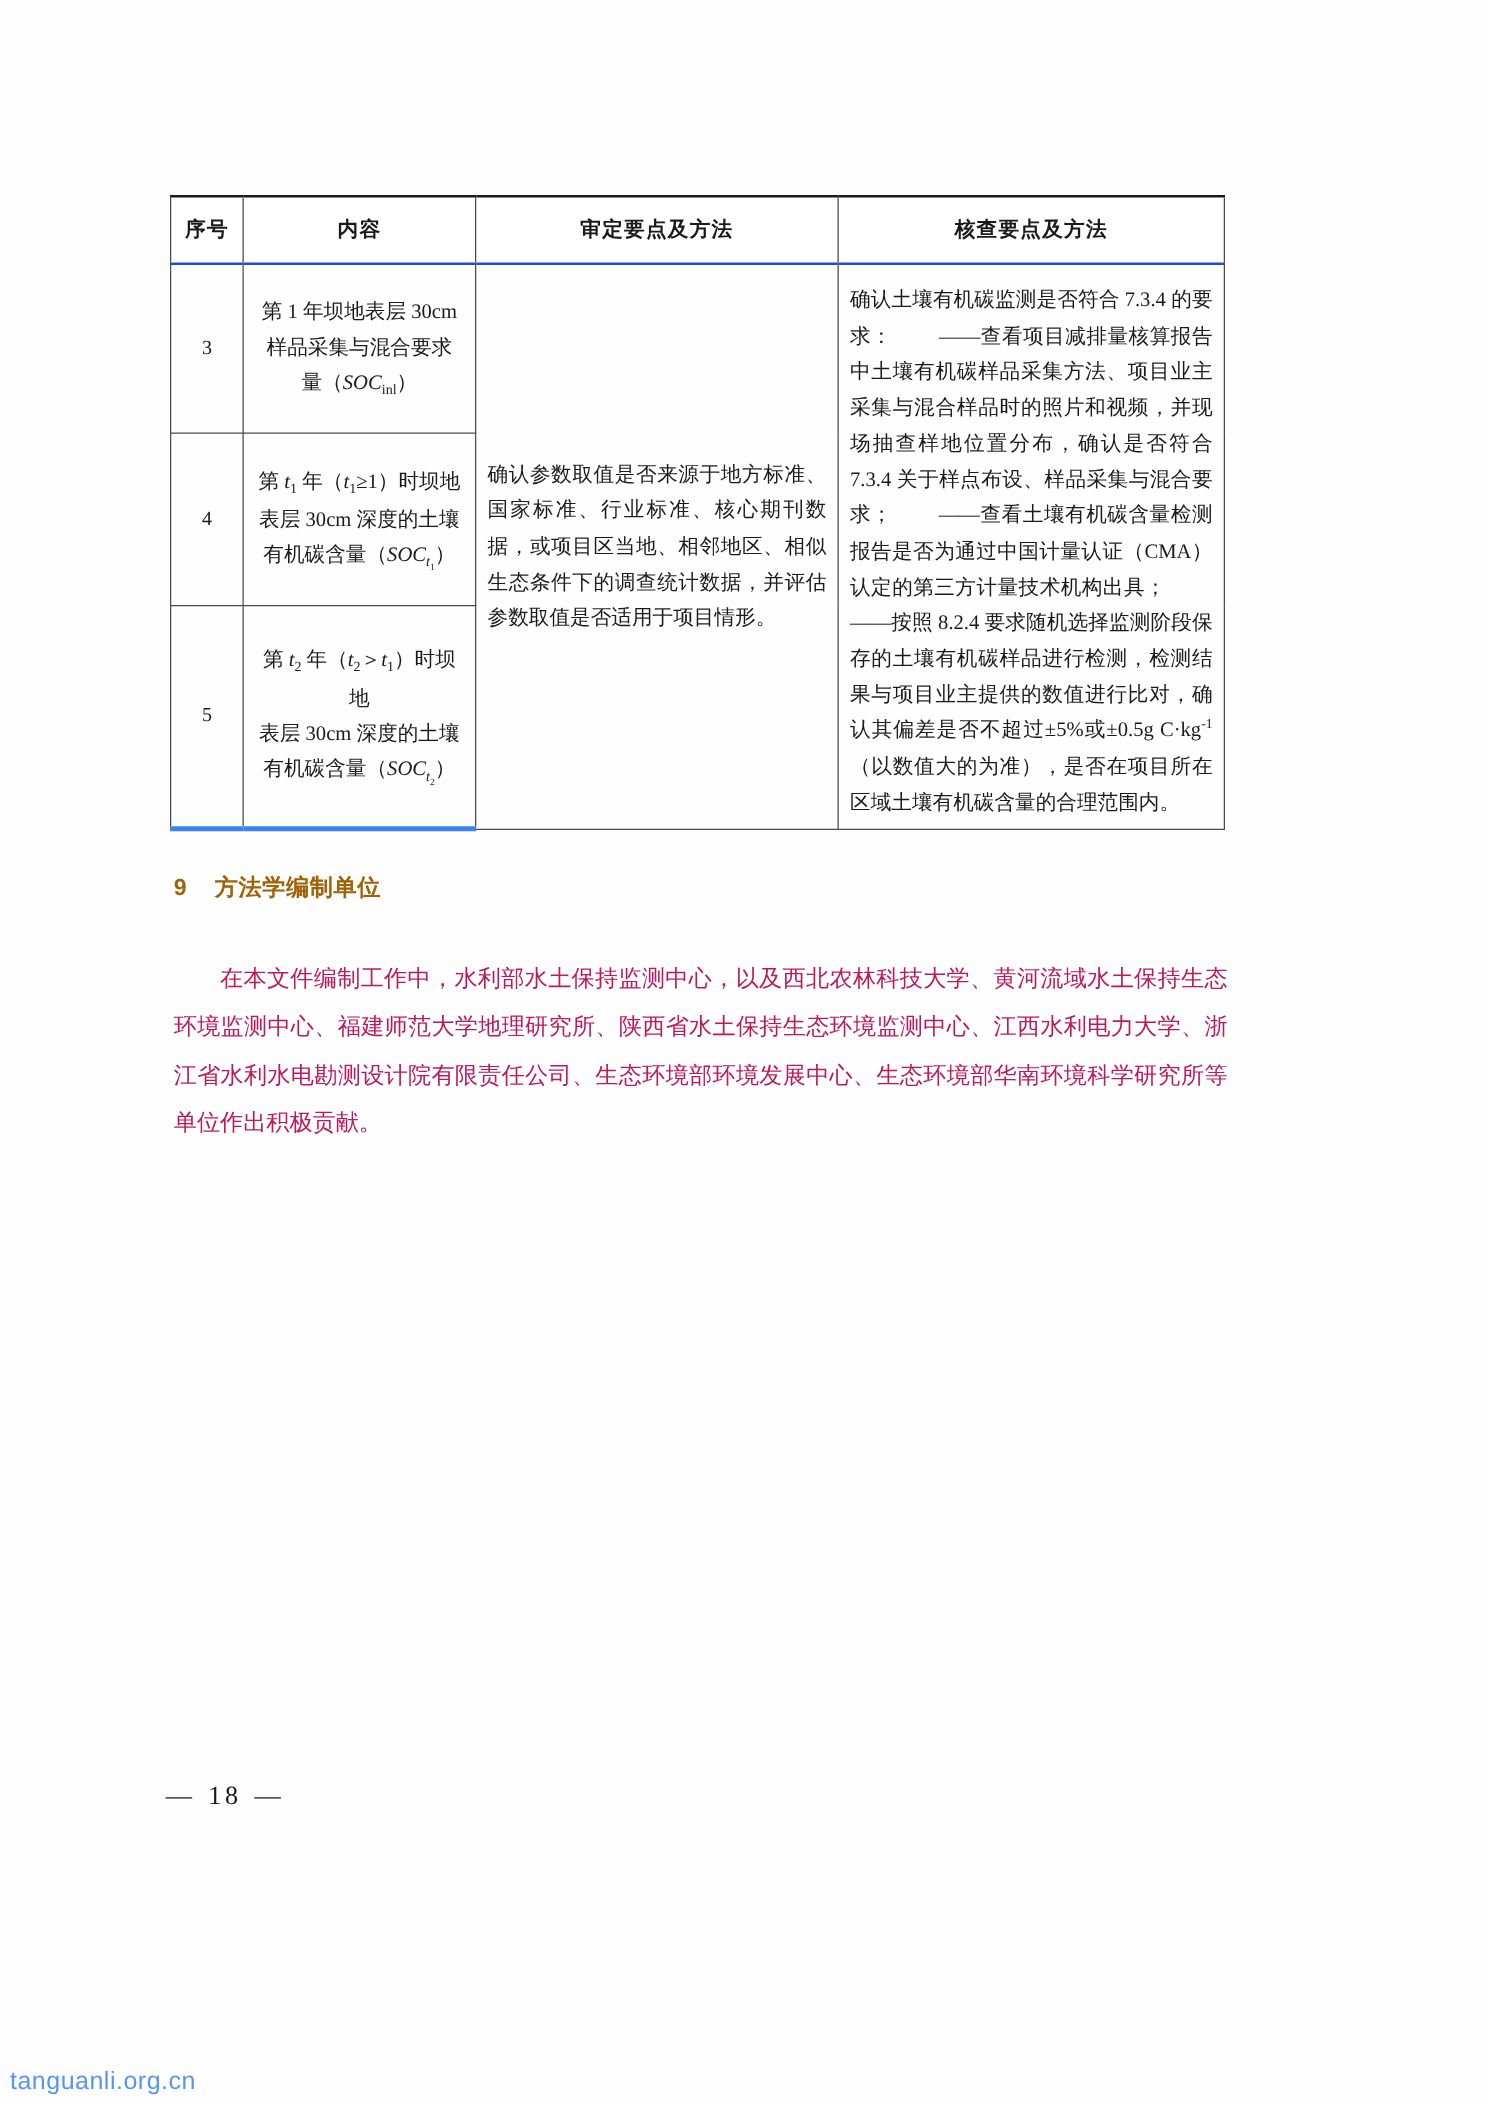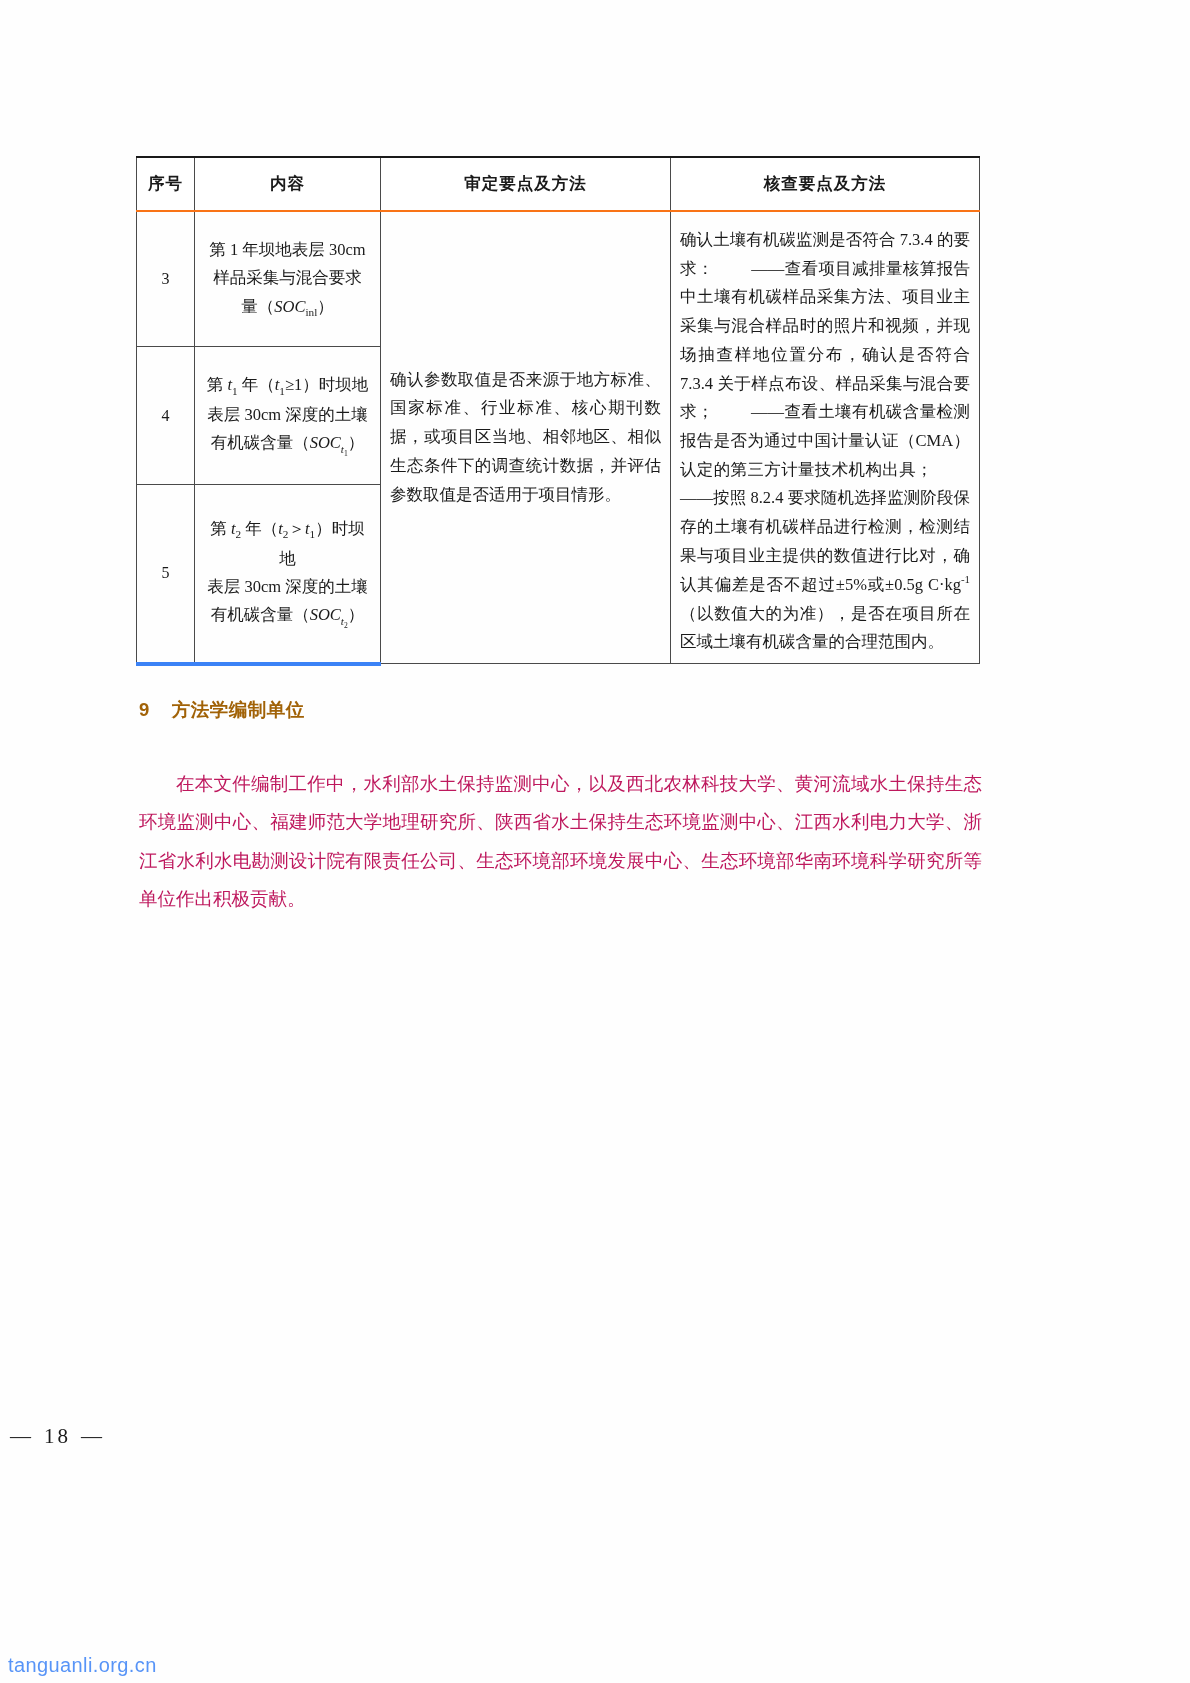--- a/index.html
+++ b/index.html
@@ -37,21 +37,21 @@
     table-layout: fixed;
   }
   table.spec td, table.spec th {
     border: 1px solid #4a4a4a;
     vertical-align: middle;
     padding: 6px 9px;
     font-weight: normal;
   }
   table.spec thead th {
     border-top: 2px solid #1a1a1a;
-    border-bottom: 2px solid #f97316;
+    border-bottom: 2px solid #1d4ed8;
     text-align: center;
     font-family: "Liberation Sans", "DejaVu Sans", sans-serif;
     font-weight: bold;
     font-size: 16.5px;
     letter-spacing: 1px;
     height: 40px;
     background: #fff;
   }
   table.spec tbody tr:last-child td {
     border-bottom: 4px solid #3b82f6;
@@ -113,21 +113,21 @@
     color: #be185d;
     font-family: Liberation Serif, serif;
   }
 
   
   .folio {
     position: absolute;
     left: 0;
     top: 1424px;
     width: 360px;
-    text-align: left;
+    text-align: center;
     font-size: 21px;
     color: #1a1a1a;
     letter-spacing: 3px;
   }
   .folio .bar { display:inline-block; padding:0 10px; }
 
   
   .watermark {
     position: absolute;
     left: 8px;

